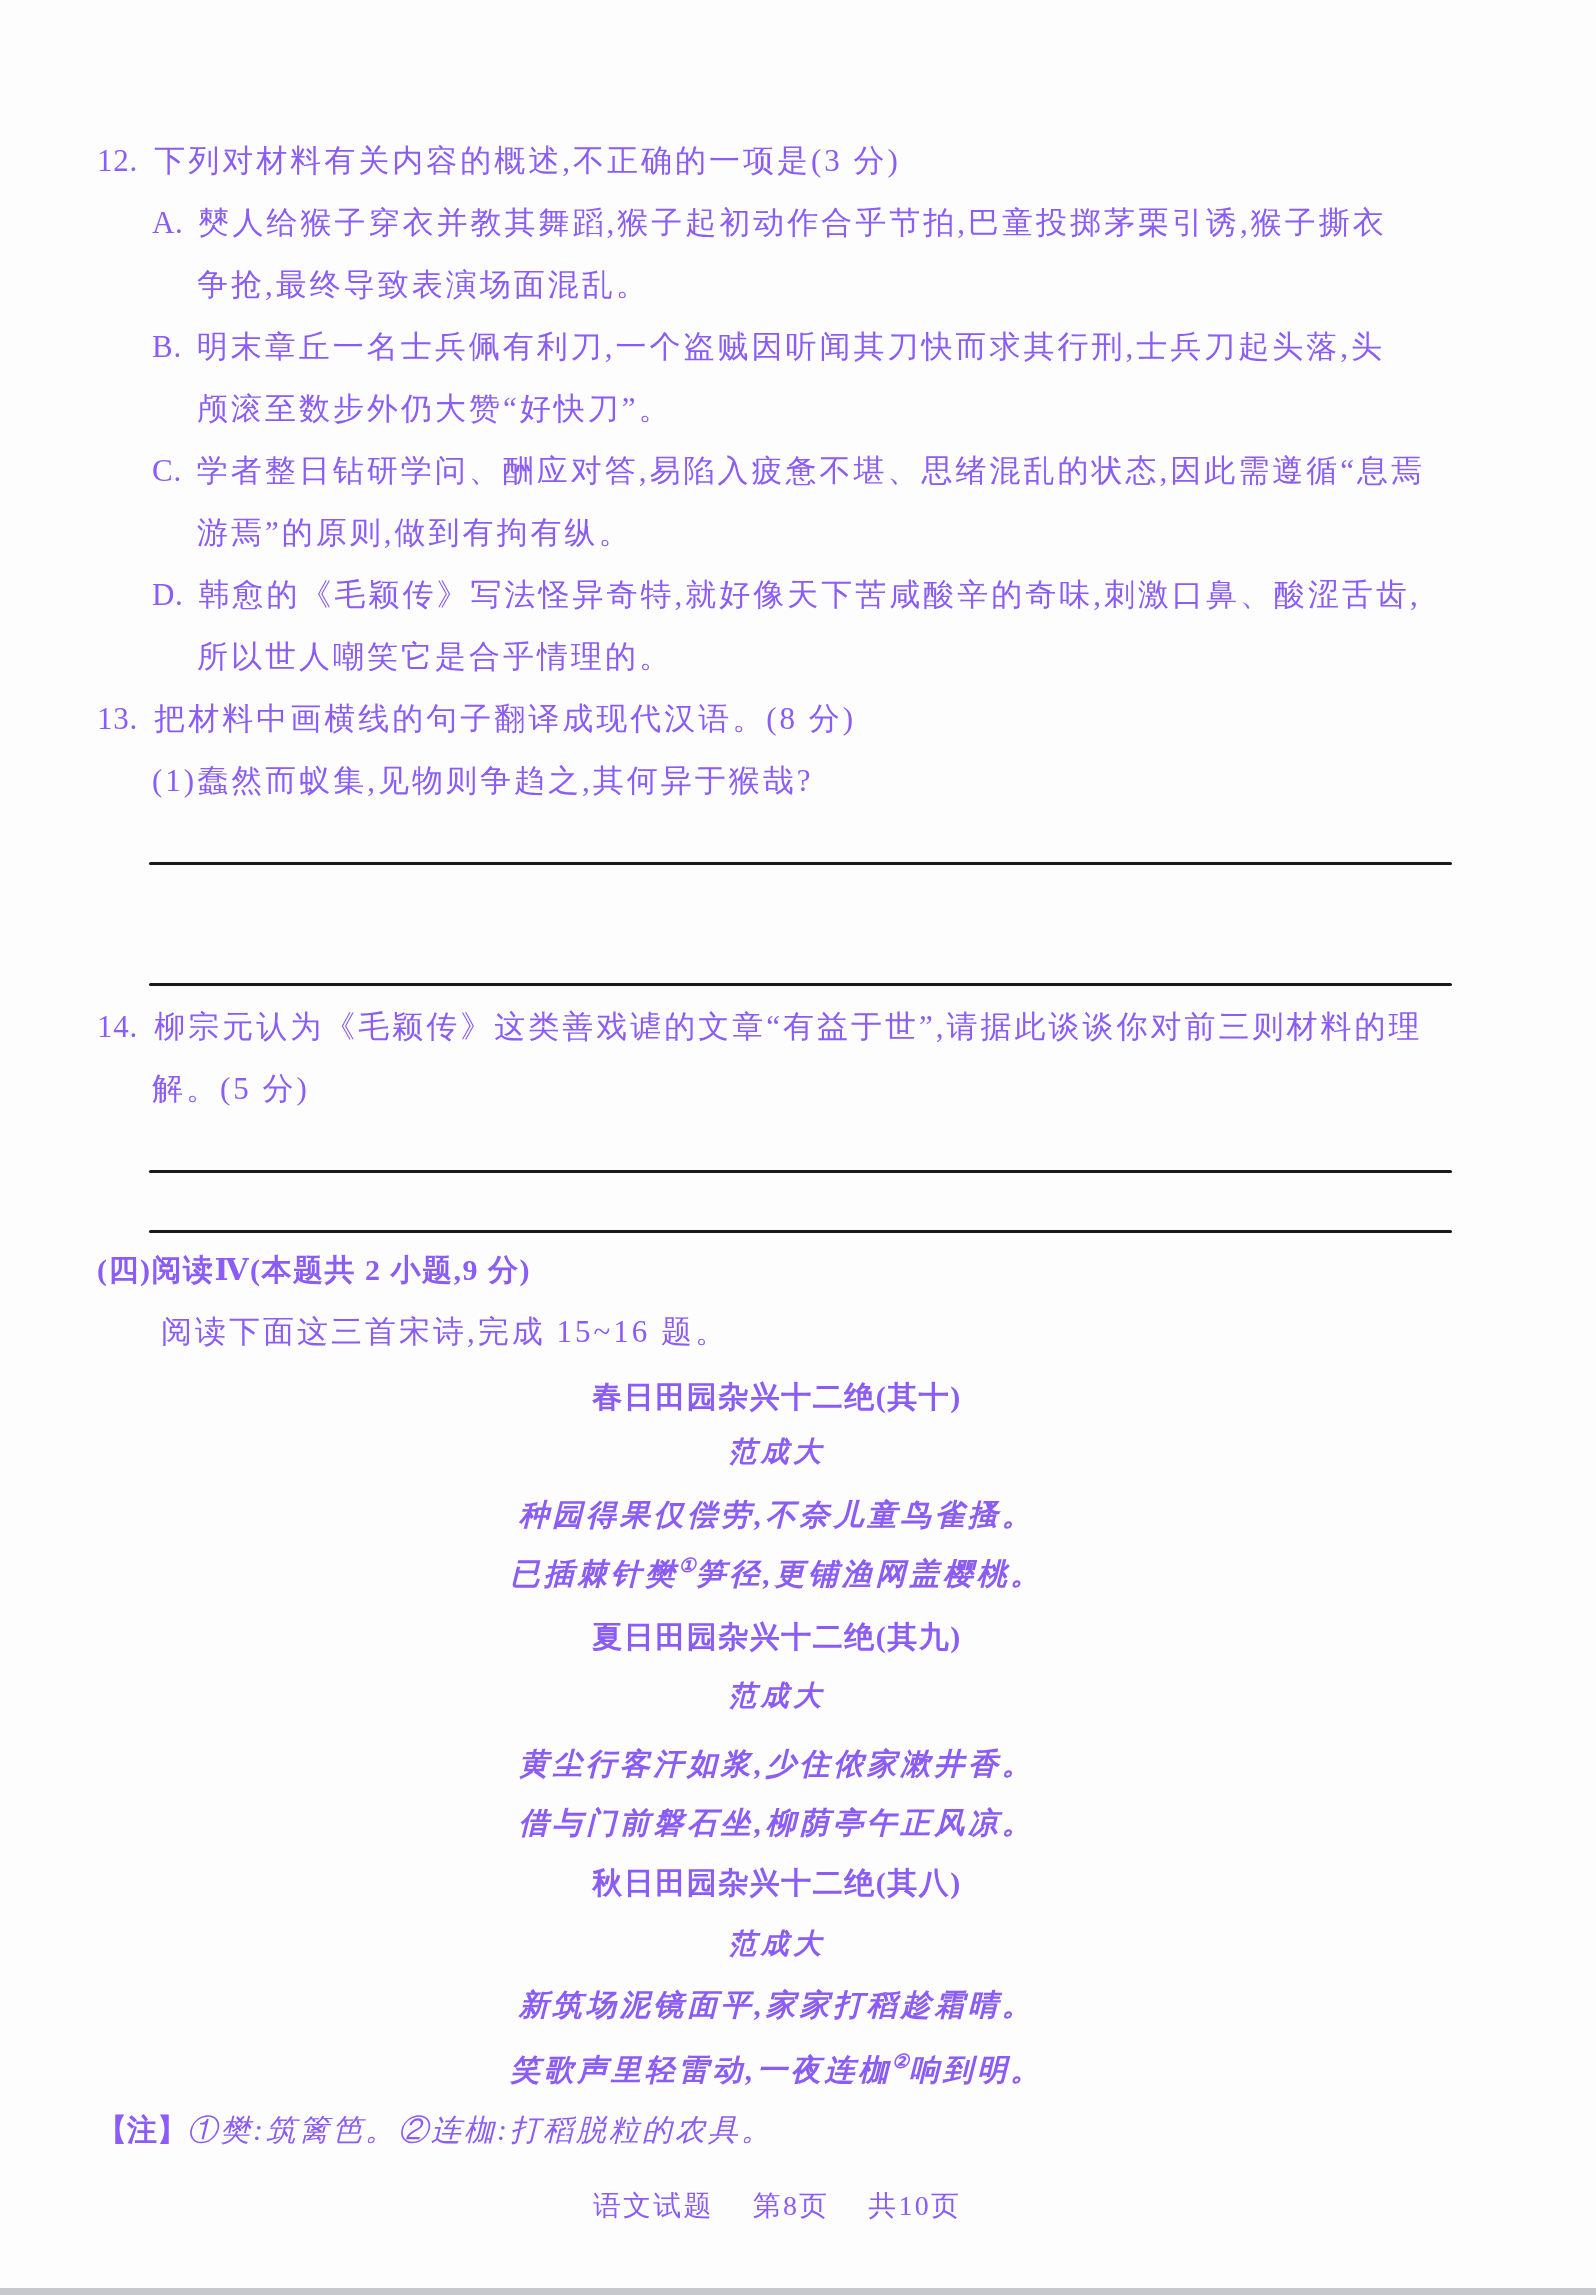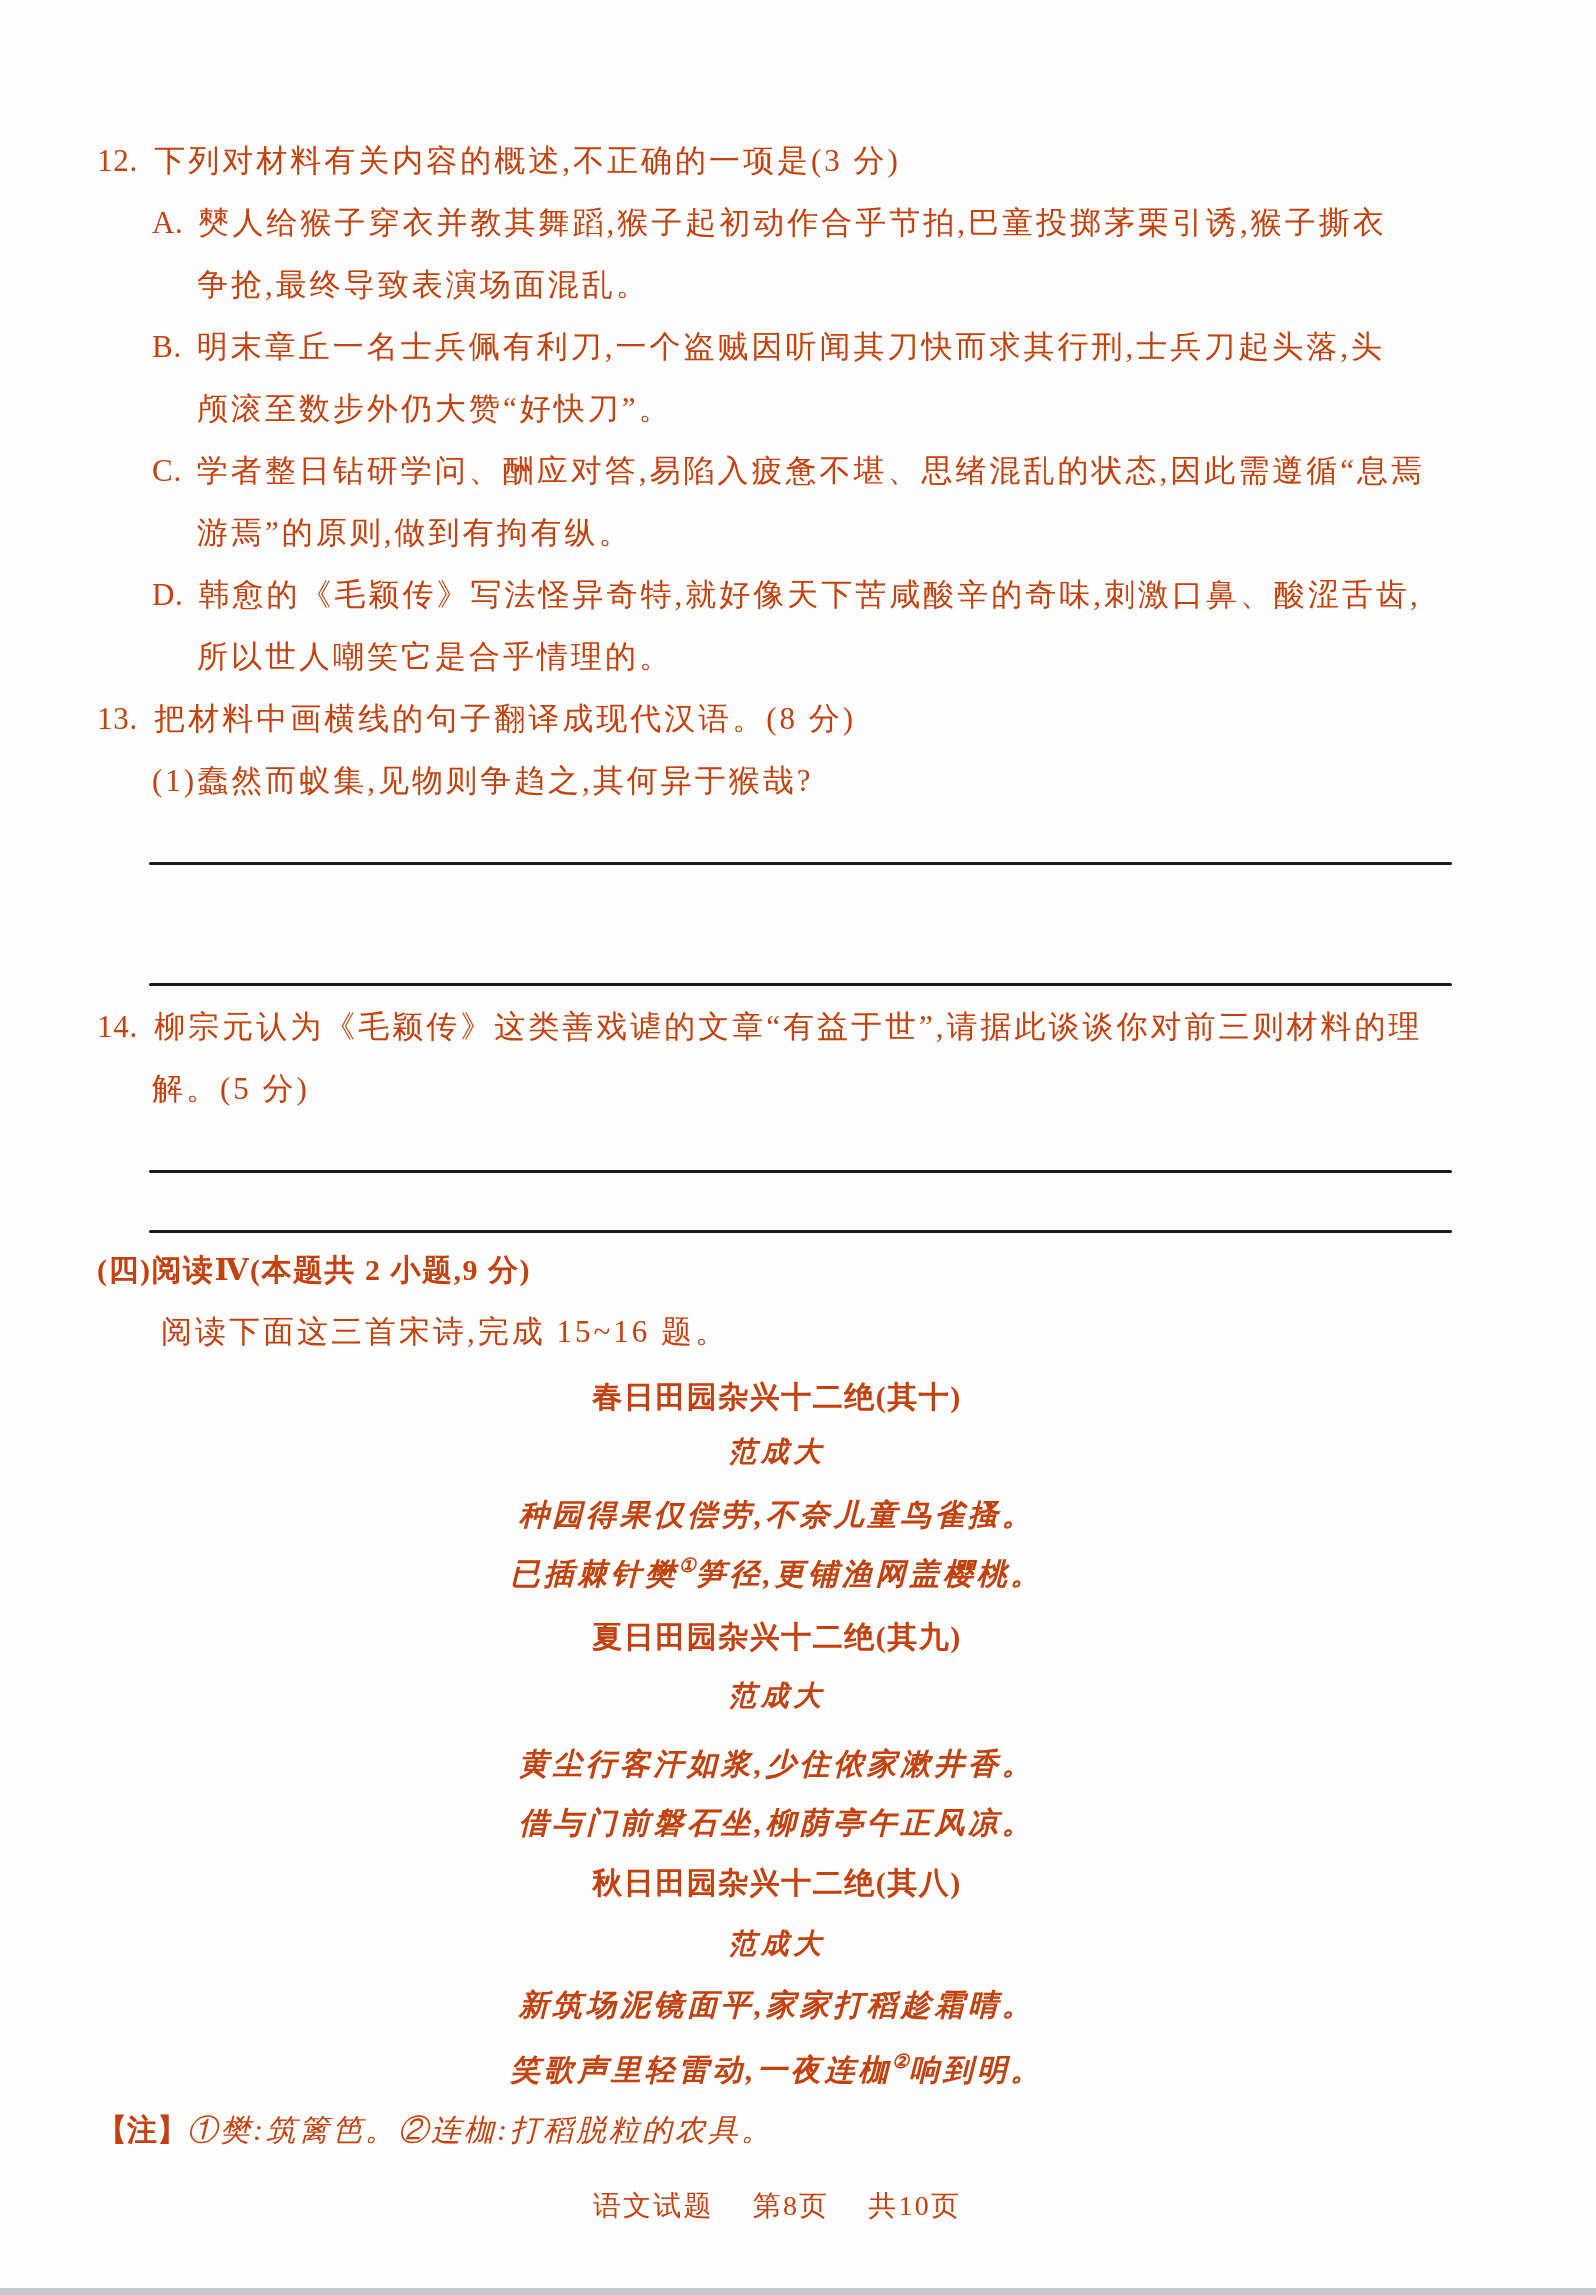--- a/index.html
+++ b/index.html
@@ -7,21 +7,21 @@
     padding: 0;
     background: #ffffff;
   }
   .page {
     position: relative;
     width: 1597px;
     height: 2295px;
     background: #fdfdfd;
     overflow: hidden;
     font-family: "Liberation Serif", "DejaVu Serif", serif;
-    color: #c2410c;
+    color: #8b5cf6;
   }
   .line {
     position: absolute;
     font-size: 31px;
     line-height: 42px;
     letter-spacing: 3px;
     white-space: nowrap;
   }
   .qnum   { display: inline-block; margin-right: 16.4px; letter-spacing: 0.7px; }
   .optlab { display: inline-block; margin-right: 15px; letter-spacing: 0.7px; }

